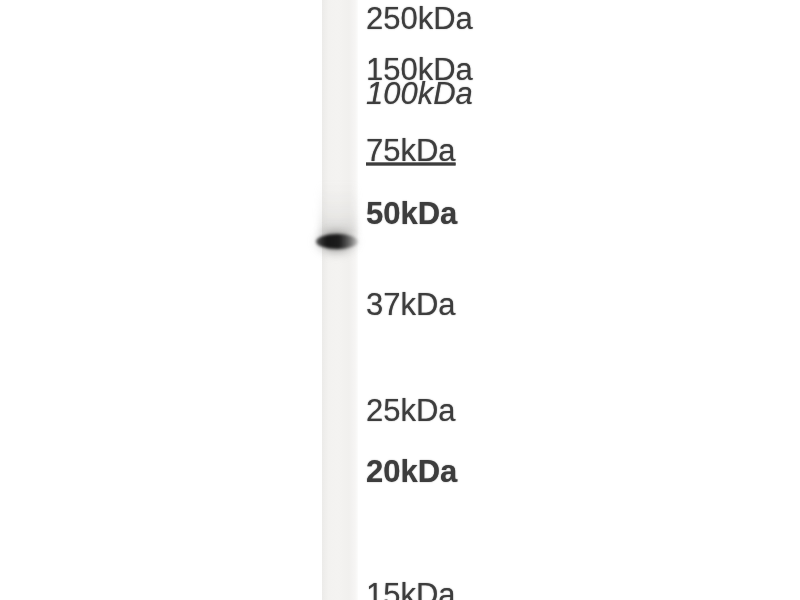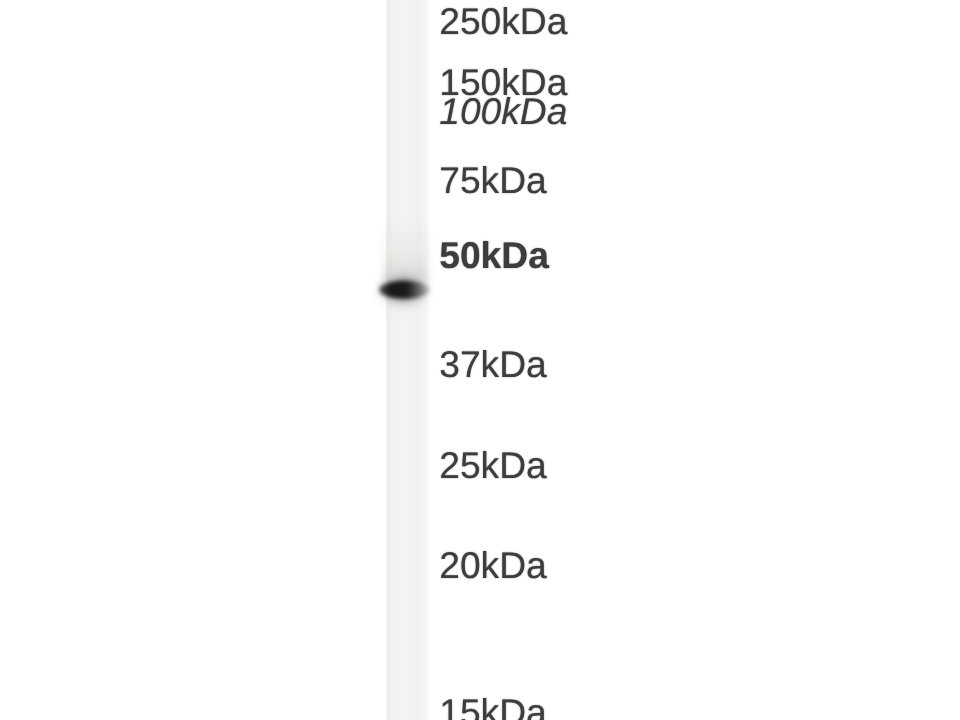--- a/index.html
+++ b/index.html
@@ -93,20 +93,20 @@
 
 <div class="stage">
   <div class="lane" style="left: 322px; width: 36px;"></div>
   <div class="haze"></div>
   <div class="band-smear"></div>
   <div class="band-core" style="left: 316px; width: 42px; top: 233.5px; height: 15px;"></div>
   <div>
       <div class="marker" style="top: 18px;">250kDa</div>
       <div class="marker" style="top: 49px; margin-top: 20px;">150kDa</div>
       <div class="marker" style="top: 93px; font-style: italic;">100kDa</div>
-      <div class="marker" style="top: 150px;">75kDa</div>
+      <div class="marker" style="top: 150px; text-decoration: underline;">75kDa</div>
       <div class="marker" style="top: 213px; font-weight: bold;">50kDa</div>
       <div class="marker" style="top: 304px;">37kDa</div>
-      <div class="marker" style="top: 388px;">25kDa</div>
-      <div class="marker" style="top: 471px;">20kDa</div>
+      <div class="marker" style="top: 410px;">25kDa</div>
+      <div class="marker" style="top: 471px; font-weight: bold;">20kDa</div>
       <div class="marker" style="top: 594px;">15kDa</div>
     </div>
 </div>
 
 </body></html>

